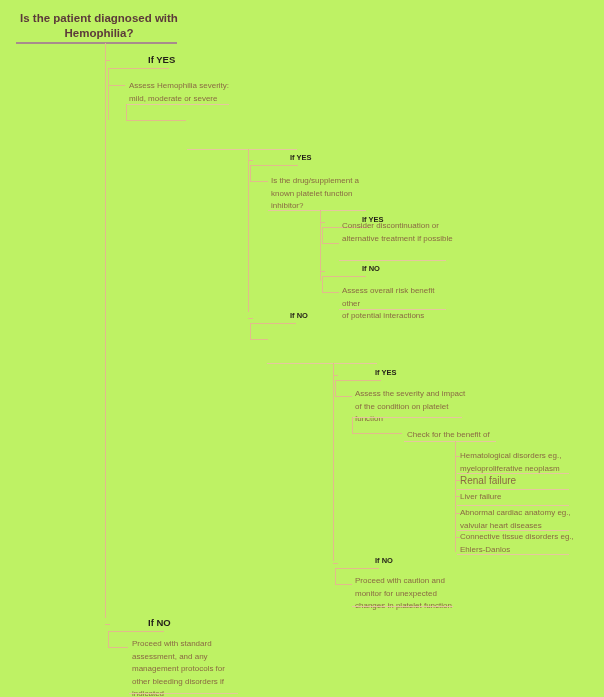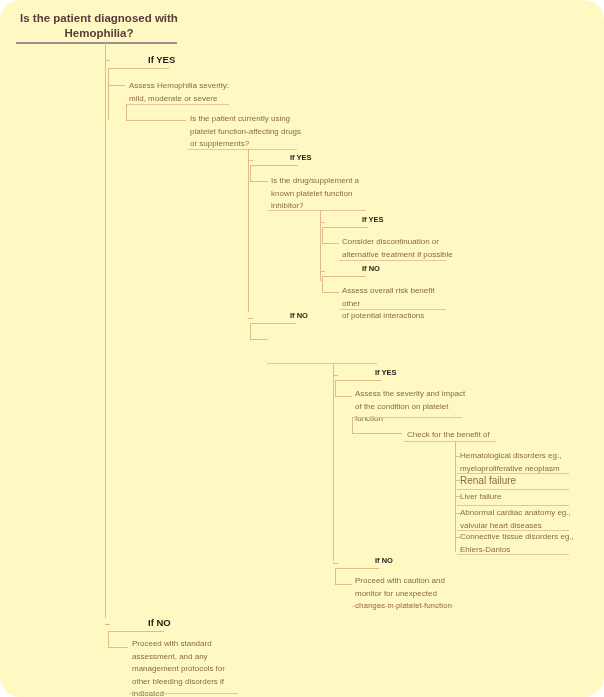--- a/index.html
+++ b/index.html
@@ -5,24 +5,23 @@
 <style>
   html, body {
     margin: 0;
     padding: 0;
     background: #ffffff;
   }
   #canvas {
     position: relative;
     width: 604px;
     height: 697px;
-    background: #fef9c3;
+    background: #bef264;
     font-family: "Liberation Sans", sans-serif;
     overflow: hidden;
-    border-radius: 20px;
   }
   
   .root-title {
     position: absolute;
     font-weight: bold;
     font-size: 11.5px;
     line-height: 15px;
     color: #5c3a3a;
     text-align: center;
   }
@@ -86,23 +85,20 @@
   <div class="vline" style="left:108px; top:68px; height:52px;"></div>
 
   <div class="hline" style="left:108px; top:85px; width:17px;"></div>
   <div class="node" style="left:129px; top:80px; width:105px; font-size:8px;">Assess Hemophilia severity:
 mild, moderate or severe</div>
   <div class="node-rule" style="left:126px; top:104px; width:103px;"></div>
 
   <div class="vline" style="left:126px; top:104px; height:16px;"></div>
 
   <div class="hline" style="left:126px; top:120px; width:60px;"></div>
-  <div class="node" style="left:190px; top:113px; width:112px; font-size:8px;">Is the patient currently using
-platelet function-affecting drugs
-or supplements?</div>
   <div class="node-rule" style="left:187px; top:149px; width:110px;"></div>
 
   <div class="vline" style="left:248px; top:149px; height:163px;"></div>
 
   <div class="hline" style="left:248px; top:160px; width:5px;"></div>
   <div class="branch-label" style="left:252px; top:153px; font-size:7.5px;">If YES</div>
   <div class="branch-rule" style="left:250px; top:165px; width:48px;"></div>
 
   <div class="vline" style="left:250px; top:165px; height:16px;"></div>
   <div class="hline" style="left:250px; top:181px; width:18px;"></div>
@@ -112,21 +108,21 @@
   <div class="node-rule" style="left:268px; top:210px; width:98px;"></div>
 
   <div class="vline" style="left:320px; top:210px; height:71px;"></div>
 
   <div class="hline" style="left:320px; top:222px; width:5px;"></div>
   <div class="branch-label" style="left:324px; top:215px; font-size:7.5px;">If YES</div>
   <div class="branch-rule" style="left:322px; top:227px; width:46px;"></div>
 
   <div class="vline" style="left:322px; top:227px; height:16px;"></div>
   <div class="hline" style="left:322px; top:243px; width:17px;"></div>
-  <div class="node" style="left:342px; top:236px; width:112px; font-size:8px;">Consider discontinuation or
+  <div class="node" style="left:342px; top:220px; width:112px; font-size:8px;">Consider discontinuation or
 alternative treatment if possible</div>
   <div class="node-rule" style="left:339px; top:260px; width:107px;"></div>
 
   <div class="hline" style="left:320px; top:271px; width:5px;"></div>
   <div class="branch-label" style="left:324px; top:264px; font-size:7.5px;">If NO</div>
   <div class="branch-rule" style="left:322px; top:276px; width:44px;"></div>
 
   <div class="vline" style="left:322px; top:276px; height:16px;"></div>
   <div class="hline" style="left:322px; top:292px; width:17px;"></div>
   <div class="node" style="left:342px; top:285px; width:112px; font-size:8px;">Assess overall risk benefit other

